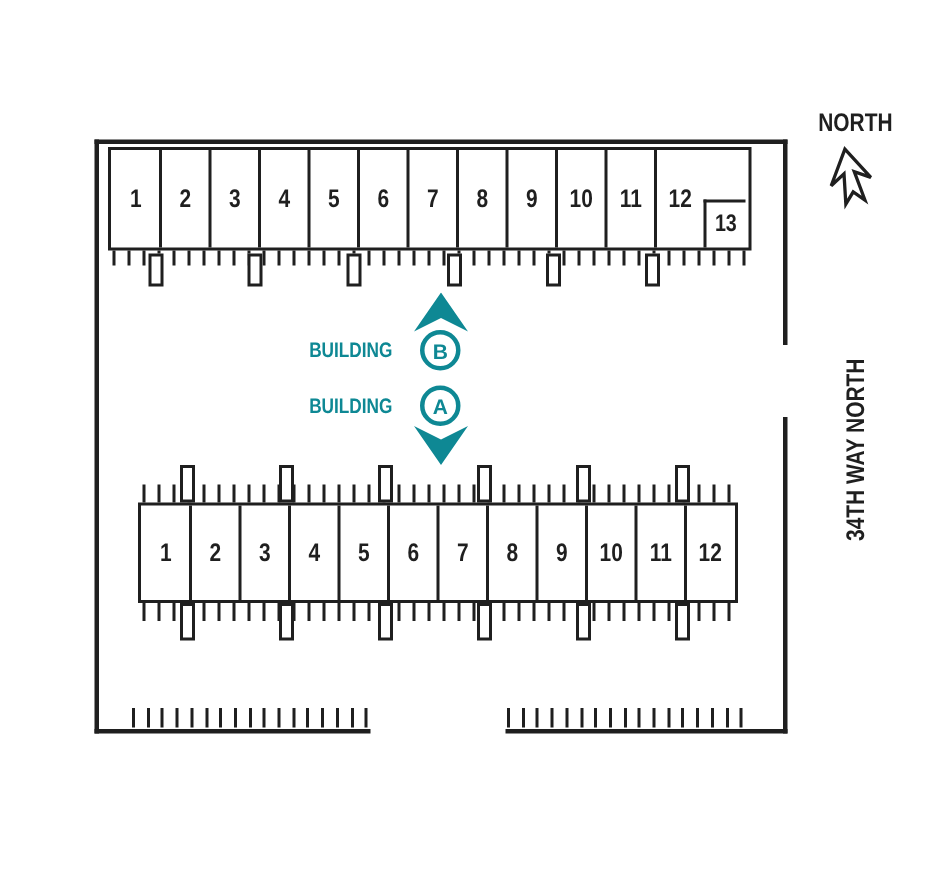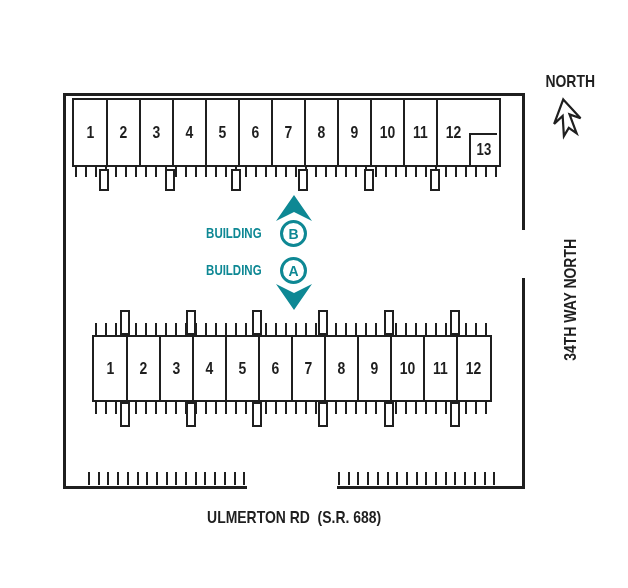--- a/index.html
+++ b/index.html
@@ -304,17 +304,16 @@
       <div class="tick" style="left: 87.3px; top: 0px; height: 13px;"></div>
       <div class="tick" style="left: 97px; top: 0px; height: 13px;"></div>
       <div class="tick" style="left: 106.7px; top: 0px; height: 13px;"></div>
       <div class="tick" style="left: 116.4px; top: 0px; height: 13px;"></div>
       <div class="tick" style="left: 126.1px; top: 0px; height: 13px;"></div>
       <div class="tick" style="left: 135.8px; top: 0px; height: 13px;"></div>
       <div class="tick" style="left: 145.5px; top: 0px; height: 13px;"></div>
       <div class="tick" style="left: 155.2px; top: 0px; height: 13px;"></div>
     </div>
 
-  <div class="abs lbl ctr" style="left:63px;top:508px;width:462px;font-size:17px;"><span class="cond">ULMERTON RD  (S.R. 688)</span></div>
 
   <div class="abs lbl ctr rot" style="left:472px;top:289px;width:200px;height:22px;font-size:17px;"><span class="cond">34TH WAY NORTH</span></div>
 
 </div>
 
 </body></html>

